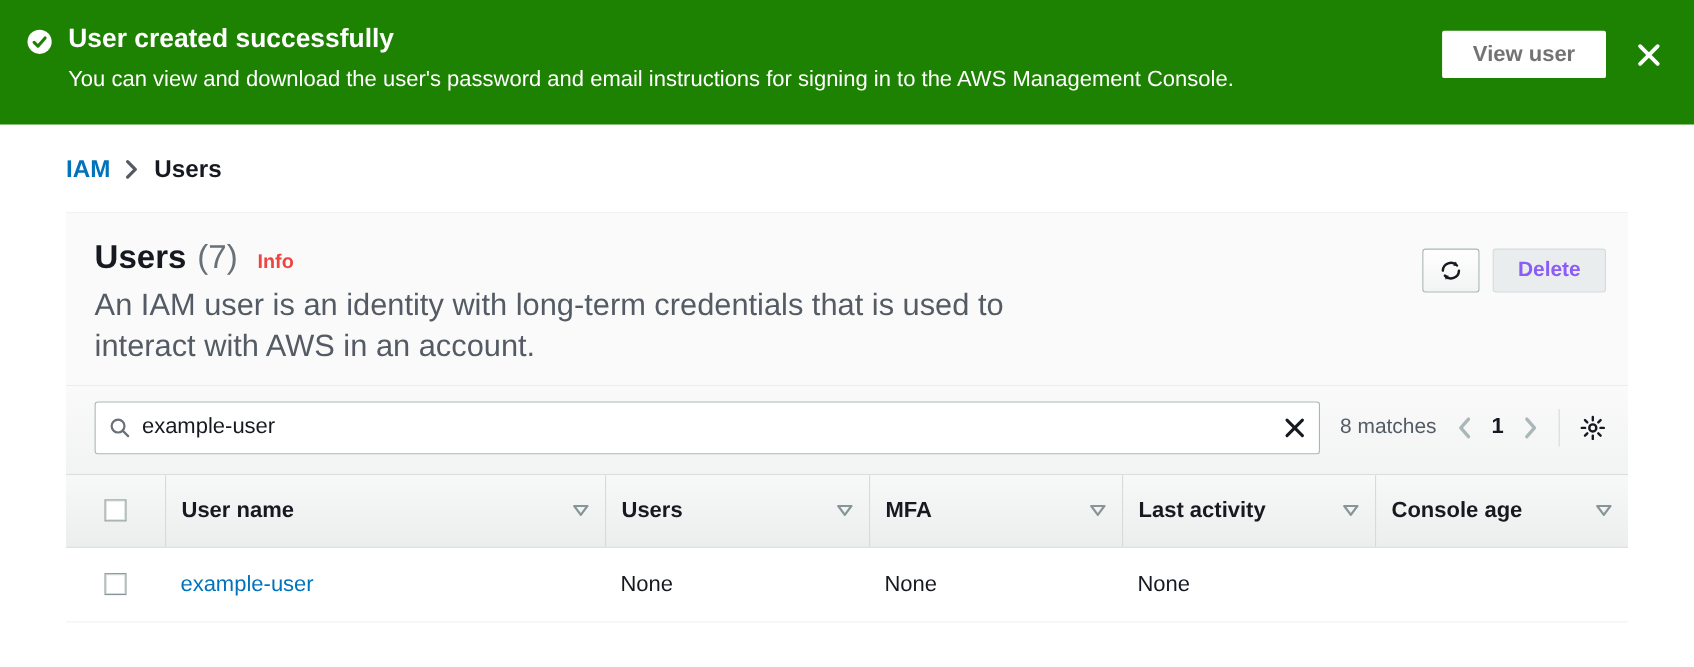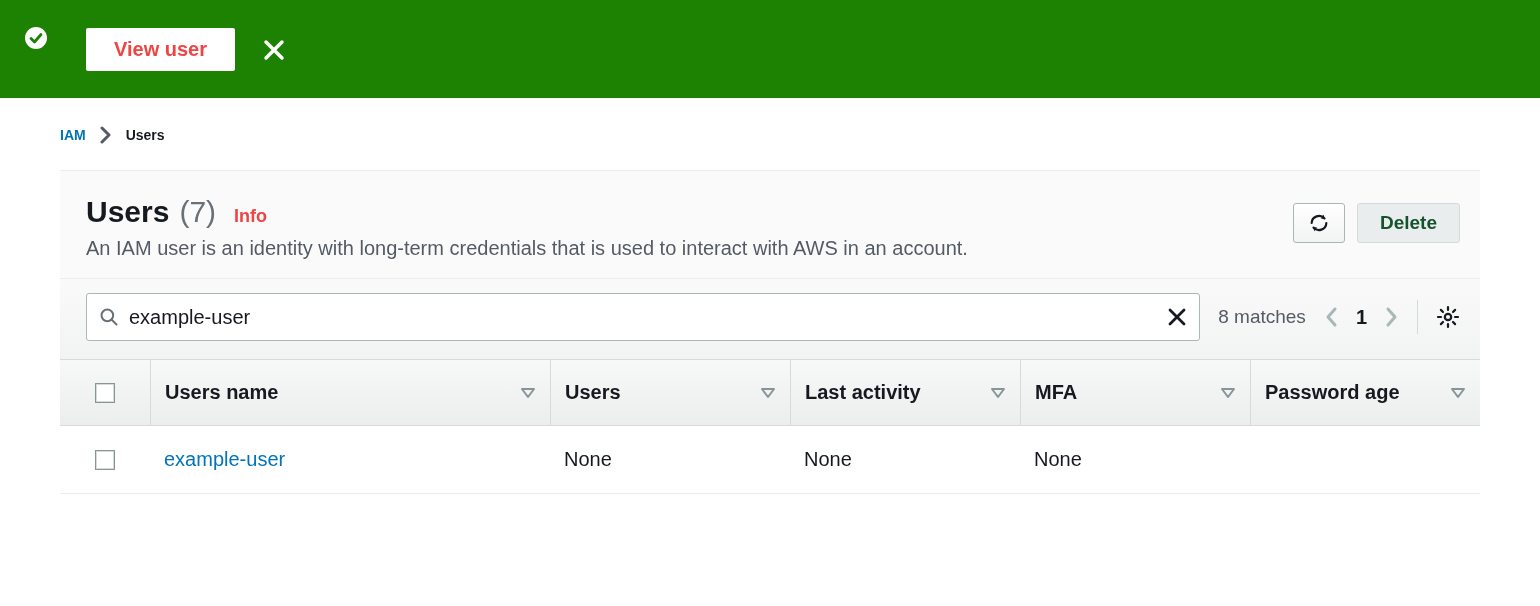--- a/index.html
+++ b/index.html
@@ -19,38 +19,38 @@
     margin-right: 14px;
     margin-top: 4px;
     flex-shrink: 0;
   }
   .banner-text { flex: 1 1 auto; }
   .banner-title { font-size: 24px; font-weight: 700; margin-bottom: 8px; }
   .banner-desc { font-size: 20px; font-weight: 400; line-height: 1.4; }
   .banner-actions { display: flex; align-items: center; gap: 28px; margin-left: 24px; margin-top: 6px; }
   .view-user-btn {
     background: #ffffff;
-    color: #ef4444;
+    color: #737373;
     border: none;
     font-size: 20px;
     font-weight: 700;
     padding: 10px 28px;
     border-radius: 2px;
     cursor: pointer;
   }
   .close-x { color: #ffffff; font-size: 28px; cursor: pointer; line-height: 1; }
 
   
   .content { padding: 28px 60px 0 60px; }
 
   .breadcrumb {
     display: flex;
     align-items: center;
     gap: 14px;
-    font-size: 14px;
+    font-size: 22px;
     font-weight: 700;
     padding-bottom: 26px;
     border-bottom: 1px solid #eaeded;
   }
   .breadcrumb-link { color: #0073bb; cursor: pointer; }
   .breadcrumb-sep { color: #545b64; font-weight: 700; }
   .breadcrumb-current { color: #16191f; }
 
   
   .header-row {
@@ -58,37 +58,37 @@
     align-items: flex-start;
     padding: 24px 20px 16px 26px;
     background: #fafafa;
     border-bottom: 1px solid #eaeded;
   }
   .header-text-col { flex: 1 1 auto; }
   .header-title-line { display: flex; align-items: baseline; gap: 10px; }
   .header-title { font-size: 30px; font-weight: 800; color: #16191f; }
   .header-count { font-size: 30px; font-weight: 400; color: #687078; }
   .info-link { font-size: 18px; font-weight: 700; color: #ef4444; margin-left: 8px; cursor: pointer; }
-  .header-desc { font-size: 20px; color: #545b64; margin-top: 6px; max-width: 900px; line-height: 1.35; }
+  .header-desc { font-size: 28px; color: #545b64; margin-top: 6px; max-width: 900px; line-height: 1.35; }
 
   .header-buttons { display: flex; align-items: flex-start; gap: 12px; margin-top: 8px; }
   .btn {
     font-size: 19px;
     font-weight: 700;
     padding: 8px 22px;
     border-radius: 3px;
     cursor: pointer;
     border: 1px solid #aab7b8;
     background: linear-gradient(#ffffff, #f2f3f3);
     color: #16191f;
   }
   .btn.icon-only { padding: 8px 14px; }
   .btn.disabled {
     background: #eaeded;
-    color: #14532d;
+    color: #8b5cf6;
     cursor: default;
     border-color: #d5dbdb;
   }
   .btn.primary {
     background: #0073e6;
     background: linear-gradient(#117dd4, #0a6bc2);
     border-color: #0a6bc2;
     color: #ffffff;
   }
 
@@ -180,20 +180,24 @@
 </head>
 <body>
 
 <div class="banner">
   <span class="banner-icon">
     <svg width="24" height="24" viewBox="0 0 24 24">
         <circle cx="12" cy="12" r="11" fill="#ffffff"></circle>
         <path d="M7 12.5 L10.5 16 L17 8.5" stroke="#1d8102" stroke-width="2.8" fill="none" stroke-linecap="round" stroke-linejoin="round"></path>
       </svg>
   </span>
+  <div class="banner-text">
+    <div class="banner-title">User created successfully</div>
+    <div class="banner-desc">You can view and download the user's password and email instructions for signing in to the AWS Management Console.</div>
+  </div>
   <div class="banner-actions">
     <button class="view-user-btn">View user</button>
     <span class="close-x">
       <svg width="22" height="22" viewBox="0 0 22 22">
           <path d="M3 3 L19 19 M19 3 L3 19" stroke="#ffffff" stroke-width="3.5" stroke-linecap="round"></path>
         </svg>
     </span>
   </div>
 </div>
 
@@ -271,53 +275,53 @@
       </span>
     </span>
   </div>
 
   <div class="table">
     <div class="thead-row">
       <div class="th">
         <input type="checkbox" class="aws-cb" style="">
       </div>
       <div class="th">
-        <span>Users name</span>
+        <span>User name</span>
         <span class="sort-caret">
             <svg width="16" height="12" viewBox="0 0 16 12">
               <path d="M2 2 L8 10 L14 2 Z" fill="none" stroke="#879596" stroke-width="2" stroke-linejoin="round"></path>
             </svg>
           </span>
       </div>
       <div class="th">
         <span>Users</span>
         <span class="sort-caret">
             <svg width="16" height="12" viewBox="0 0 16 12">
               <path d="M2 2 L8 10 L14 2 Z" fill="none" stroke="#879596" stroke-width="2" stroke-linejoin="round"></path>
             </svg>
           </span>
       </div>
       <div class="th">
+        <span>MFA</span>
+        <span class="sort-caret">
+            <svg width="16" height="12" viewBox="0 0 16 12">
+              <path d="M2 2 L8 10 L14 2 Z" fill="none" stroke="#879596" stroke-width="2" stroke-linejoin="round"></path>
+            </svg>
+          </span>
+      </div>
+      <div class="th">
         <span>Last activity</span>
         <span class="sort-caret">
             <svg width="16" height="12" viewBox="0 0 16 12">
               <path d="M2 2 L8 10 L14 2 Z" fill="none" stroke="#879596" stroke-width="2" stroke-linejoin="round"></path>
             </svg>
           </span>
       </div>
       <div class="th">
-        <span>MFA</span>
-        <span class="sort-caret">
-            <svg width="16" height="12" viewBox="0 0 16 12">
-              <path d="M2 2 L8 10 L14 2 Z" fill="none" stroke="#879596" stroke-width="2" stroke-linejoin="round"></path>
-            </svg>
-          </span>
-      </div>
-      <div class="th">
-        <span>Password age</span>
+        <span>Console age</span>
         <span class="sort-caret">
             <svg width="16" height="12" viewBox="0 0 16 12">
               <path d="M2 2 L8 10 L14 2 Z" fill="none" stroke="#879596" stroke-width="2" stroke-linejoin="round"></path>
             </svg>
           </span>
       </div>
     </div>
 
     <div class="tbody-row">
       <div class="td center">

